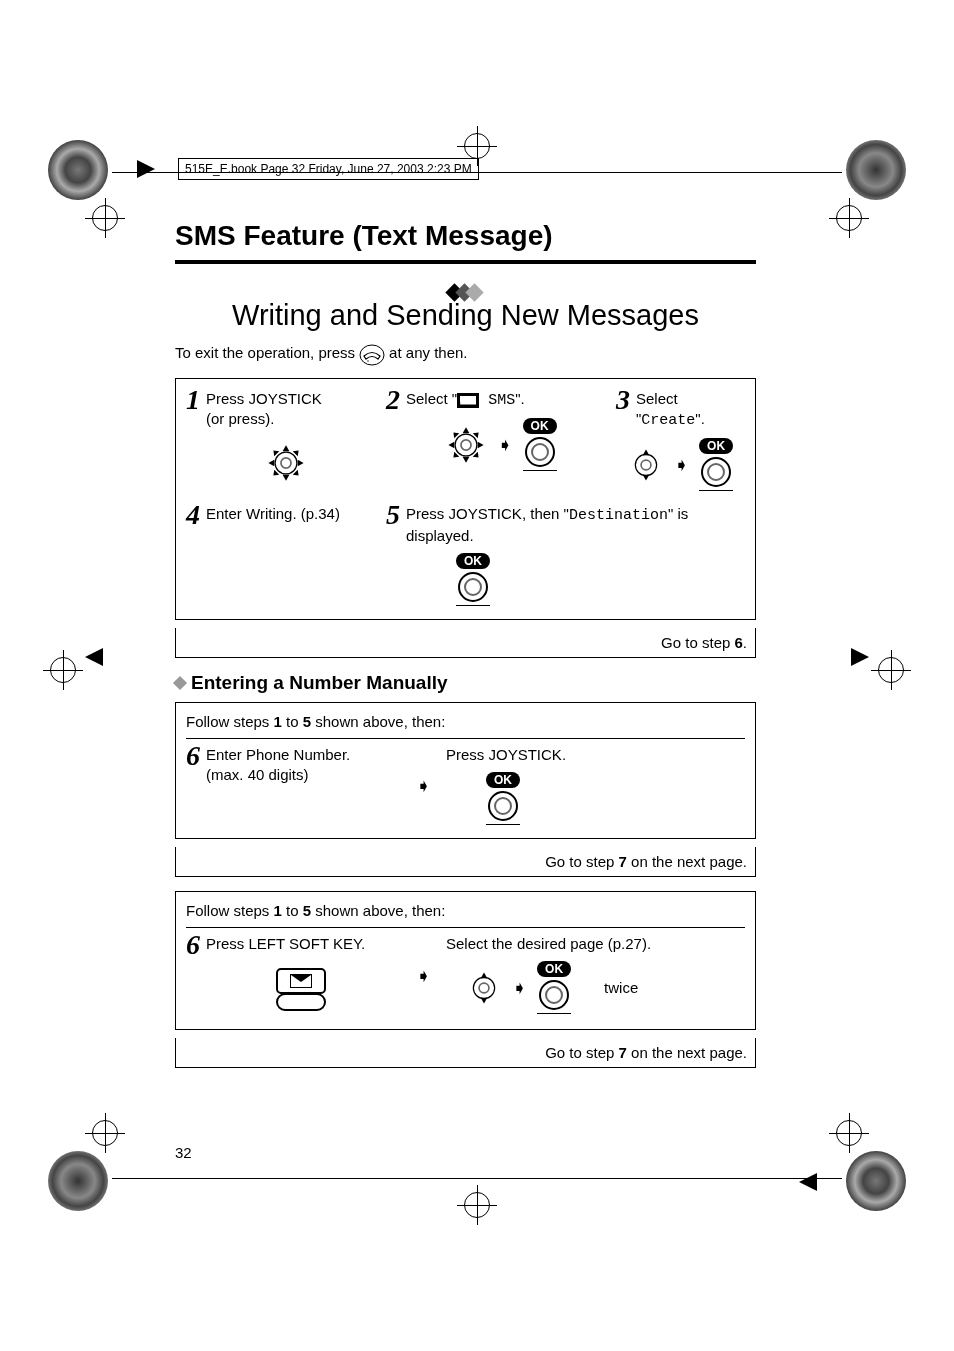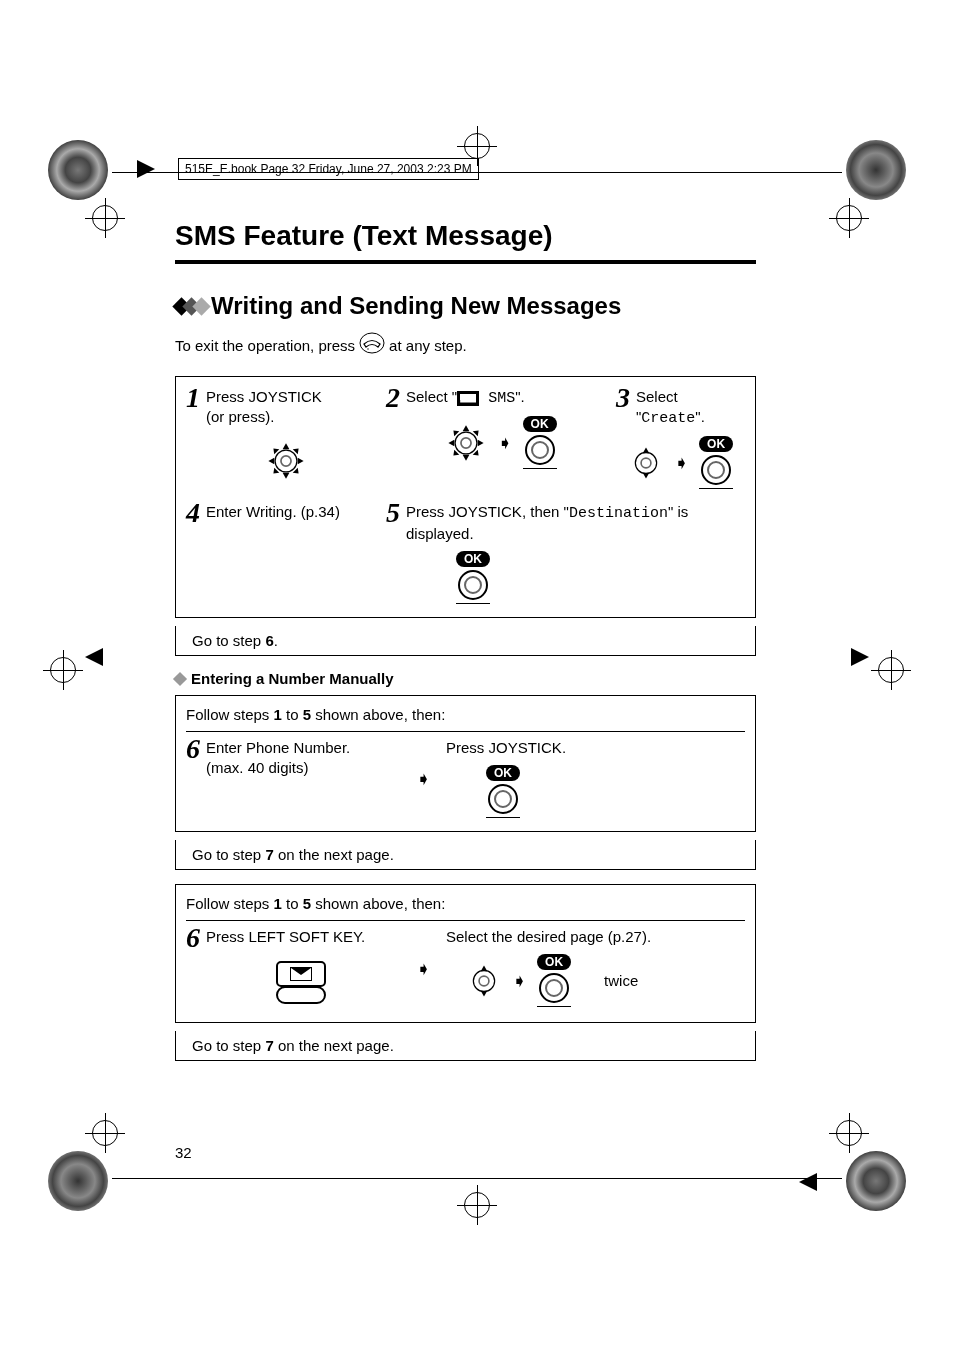--- a/index.html
+++ b/index.html
@@ -69,46 +69,47 @@
   right: 198px;
   top: 220px;
 }
 h1 {
   font-size: 28px;
   font-weight: bold;
   margin: 0 0 8px 0;
 }
 .title-bar {
   border-bottom: 4px solid #000;
-  margin-bottom: 28px;
+  margin-bottom: 22px;
 }
 h2 {
-  font-size: 24px;
-  font-weight: bold;
+  font-size: 29px;
+  font-weight: normal;
   margin: 0 0 12px 0;
   display: flex;
   align-items: center;
+  flex-direction: column;
 }
 .diamond-set {
   display: inline-flex;
   margin-right: 6px;
 }
 .diamond {
   width: 13px; height: 13px;
   transform: rotate(45deg);
   margin-right: -3px;
 }
 .d1 { background: #000; }
 .d2 { background: #555; }
 .d3 { background: #aaa; }
 .intro {
   font-size: 15px;
-  margin-bottom: 22px;
-  display: flex;
-  align-items: flex-end;
+  margin-bottom: 12px;
+  display: flex;
+  align-items: flex-start;
   gap: 4px;
 }
 .steps-box, .sub-box {
   border: 1px solid #000;
   padding: 10px 10px 10px 10px;
   margin-bottom: 8px;
 }
 .steps-row {
   display: flex;
   flex-wrap: wrap;
@@ -204,27 +205,27 @@
   width:14px;height:14px;
   border:2px solid #666;
   border-radius:50%;
 }
 .arrow-r {
   font-size: 18px;
 }
 .goto-bar {
   border: 1px solid #000;
   border-top: none;
-  text-align: left;
-  padding: 6px 16px;
+  text-align: right;
+  padding: 6px 8px;
   font-size: 15px;
   margin-bottom: 14px;
 }
 .sub-title {
-  font-size: 15px;
+  font-size: 19px;
   font-weight: bold;
   margin-bottom: 8px;
   display: flex;
   align-items: center;
 }
 .sub-diamond {
   width: 10px; height: 10px;
   background: #999;
   transform: rotate(45deg);
   margin-right: 6px;
@@ -325,21 +326,21 @@
     <span>Writing and Sending New Messages</span>
   </h2>
 
   <div class="intro">
     <span>To exit the operation, press </span>
     <svg class="end-key" width="26" height="22">
       <ellipse cx="13" cy="11" rx="12" ry="10" fill="none" stroke="#000" stroke-width="1"></ellipse>
       <path d="M5 12 Q13 5 21 12 L19 15 Q13 10 7 15 Z" fill="none" stroke="#000" stroke-width="1.2"></path>
       <circle cx="9" cy="17" r="0.7" fill="#000"></circle>
     </svg>
-    <span> at any step.</span>
+    <span> at any then.</span>
   </div>
 
   <div class="steps-box">
     <div class="steps-row">
 
       <div class="step step-1">
         <div class="step-head">
           <span class="step-num">1</span>
           <span class="step-text">
             <span>Press </span><b>JOYSTICK</b><br><span> (or press).</span>

